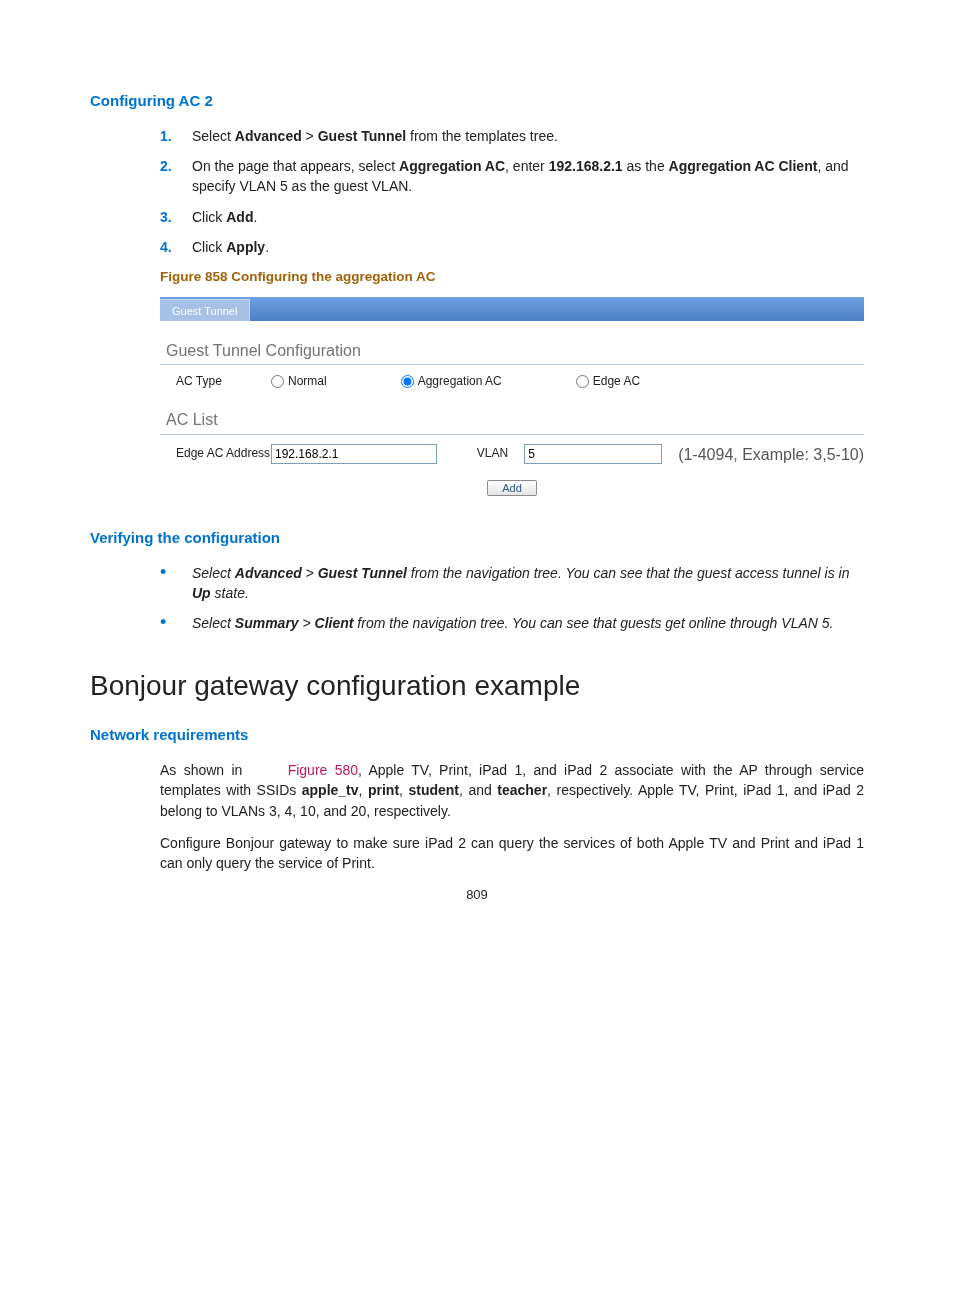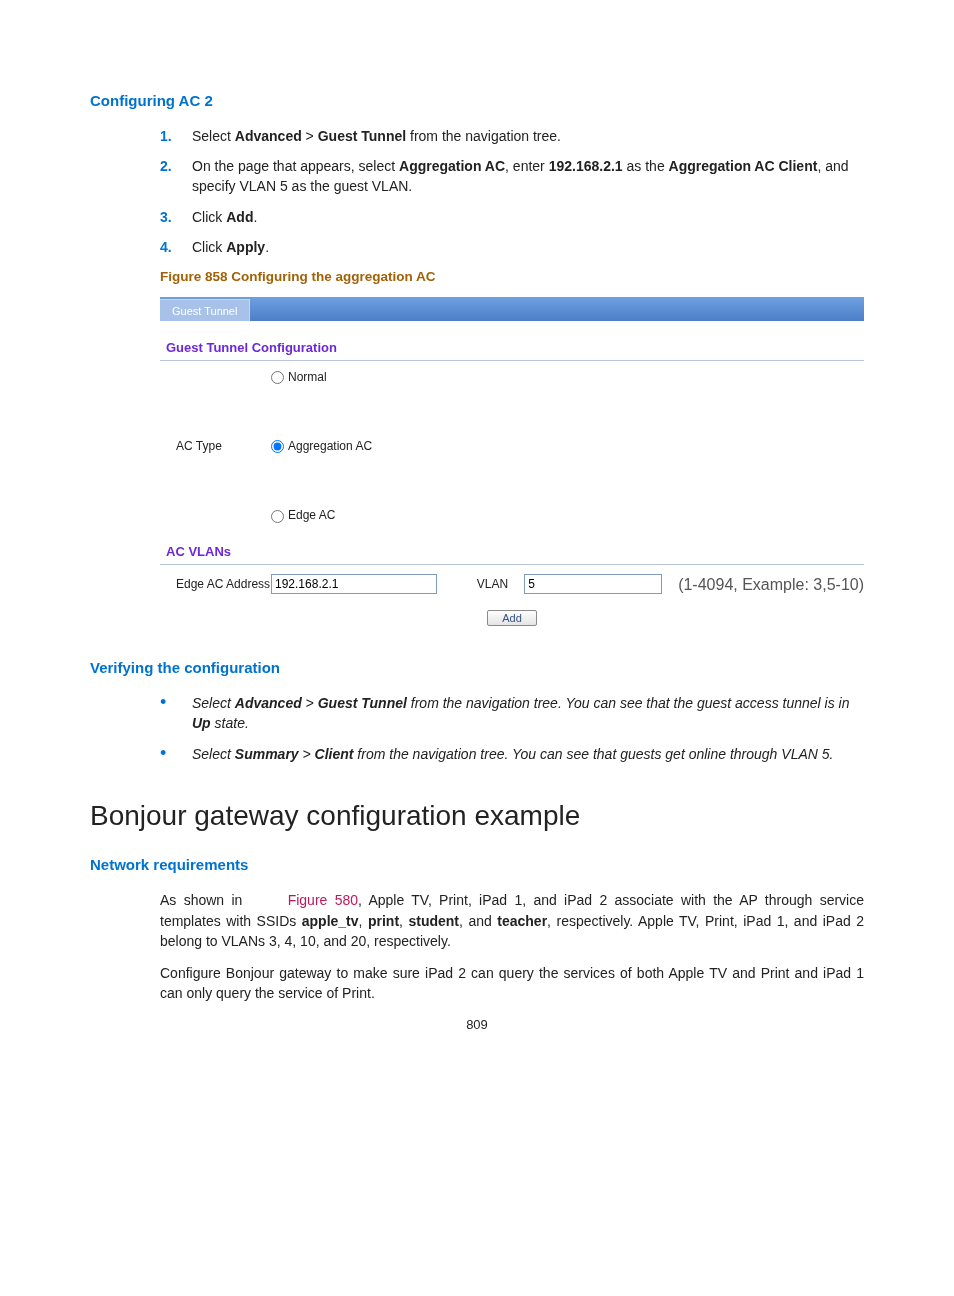--- a/index.html
+++ b/index.html
@@ -64,41 +64,40 @@
   .tab {
     background: #a7c1e8;
     color: #fff;
     font-size: 11px;
     padding: 4px 12px 0 12px;
     border-top: 1px solid #c9d8ef;
     border-right: 1px solid #c9d8ef;
     margin-top: 2px;
   }
   .panel-title {
-    color: #6d28d9;
-    font-size: 13px;
+    color: #737373;
+    font-size: 16px;
     margin: 18px 0 2px 6px;
-    font-weight: bold;
   }
   .panel-hr {
     border: none;
     border-top: 1px solid #b9c6d9;
     margin: 0 0 8px 0;
   }
   .row {
     display: flex;
     align-items: center;
     padding-left: 16px;
     gap: 0;
     margin-bottom: 6px;
     font-size: 12px;
     color: #222;
   }
   .row .label { min-width: 95px; }
-  .row .radio-group { display: flex; gap: 52px; flex-direction: column; }
+  .row .radio-group { display: flex; gap: 74px; }
   .row .radio-group > label { display: inline-flex; align-items: center; gap: 4px; }
   .row input[type=radio] { margin: 0; }
   .row input[type=text] {
     border: 1px solid #7f9db9;
     font-size: 12px;
     padding: 1px 3px;
     height: 16px;
     font-family: Tahoma, Arial, sans-serif;
   }
   .row .ip { width: 175px; margin-right: 40px; }
@@ -144,21 +143,21 @@
 </style>
 </head>
 <body>
 
 <div class="h3-blue">Configuring AC 2</div>
 
 <ol class="steps">
   <li>
     <span class="num">1.</span>
     <span class="body">
-      <span>Select </span><span class="bold">Advanced</span><span> &gt; </span><span class="bold">Guest Tunnel</span><span> from the navigation tree.</span>
+      <span>Select </span><span class="bold">Advanced</span><span> &gt; </span><span class="bold">Guest Tunnel</span><span> from the templates tree.</span>
     </span>
   </li>
   <li>
     <span class="num">2.</span>
     <span class="body">
       <span>On the page that appears, select </span><span class="bold">Aggregation AC</span><span>, enter </span><span class="bold">192.168.2.1</span><span> as the </span><span class="bold">Aggregation AC Client</span><span>, and specify VLAN 5 as the guest VLAN.</span>
     </span>
   </li>
   <li>
     <span class="num">3.</span>
@@ -194,21 +193,21 @@
           <input type="radio" name="actype" checked="" style="">
           <span>Aggregation AC</span>
         </label>
       <label>
           <input type="radio" name="actype" style="">
           <span>Edge AC</span>
         </label>
     </div>
   </div>
 
-  <div class="panel-title">AC VLANs</div>
+  <div class="panel-title">AC List</div>
   <hr class="panel-hr">
   <div class="row">
     <span class="label">Edge AC Address</span>
     <input type="text" class="ip" value="192.168.2.1" style="">
     <span class="vlan-label">VLAN</span>
     <input type="text" class="vlan" value="5" style="">
     <span class="hint">(1-4094, Example: 3,5-10)</span>
   </div>
   <div class="add-row">
     <button class="add-btn">Add</button>

